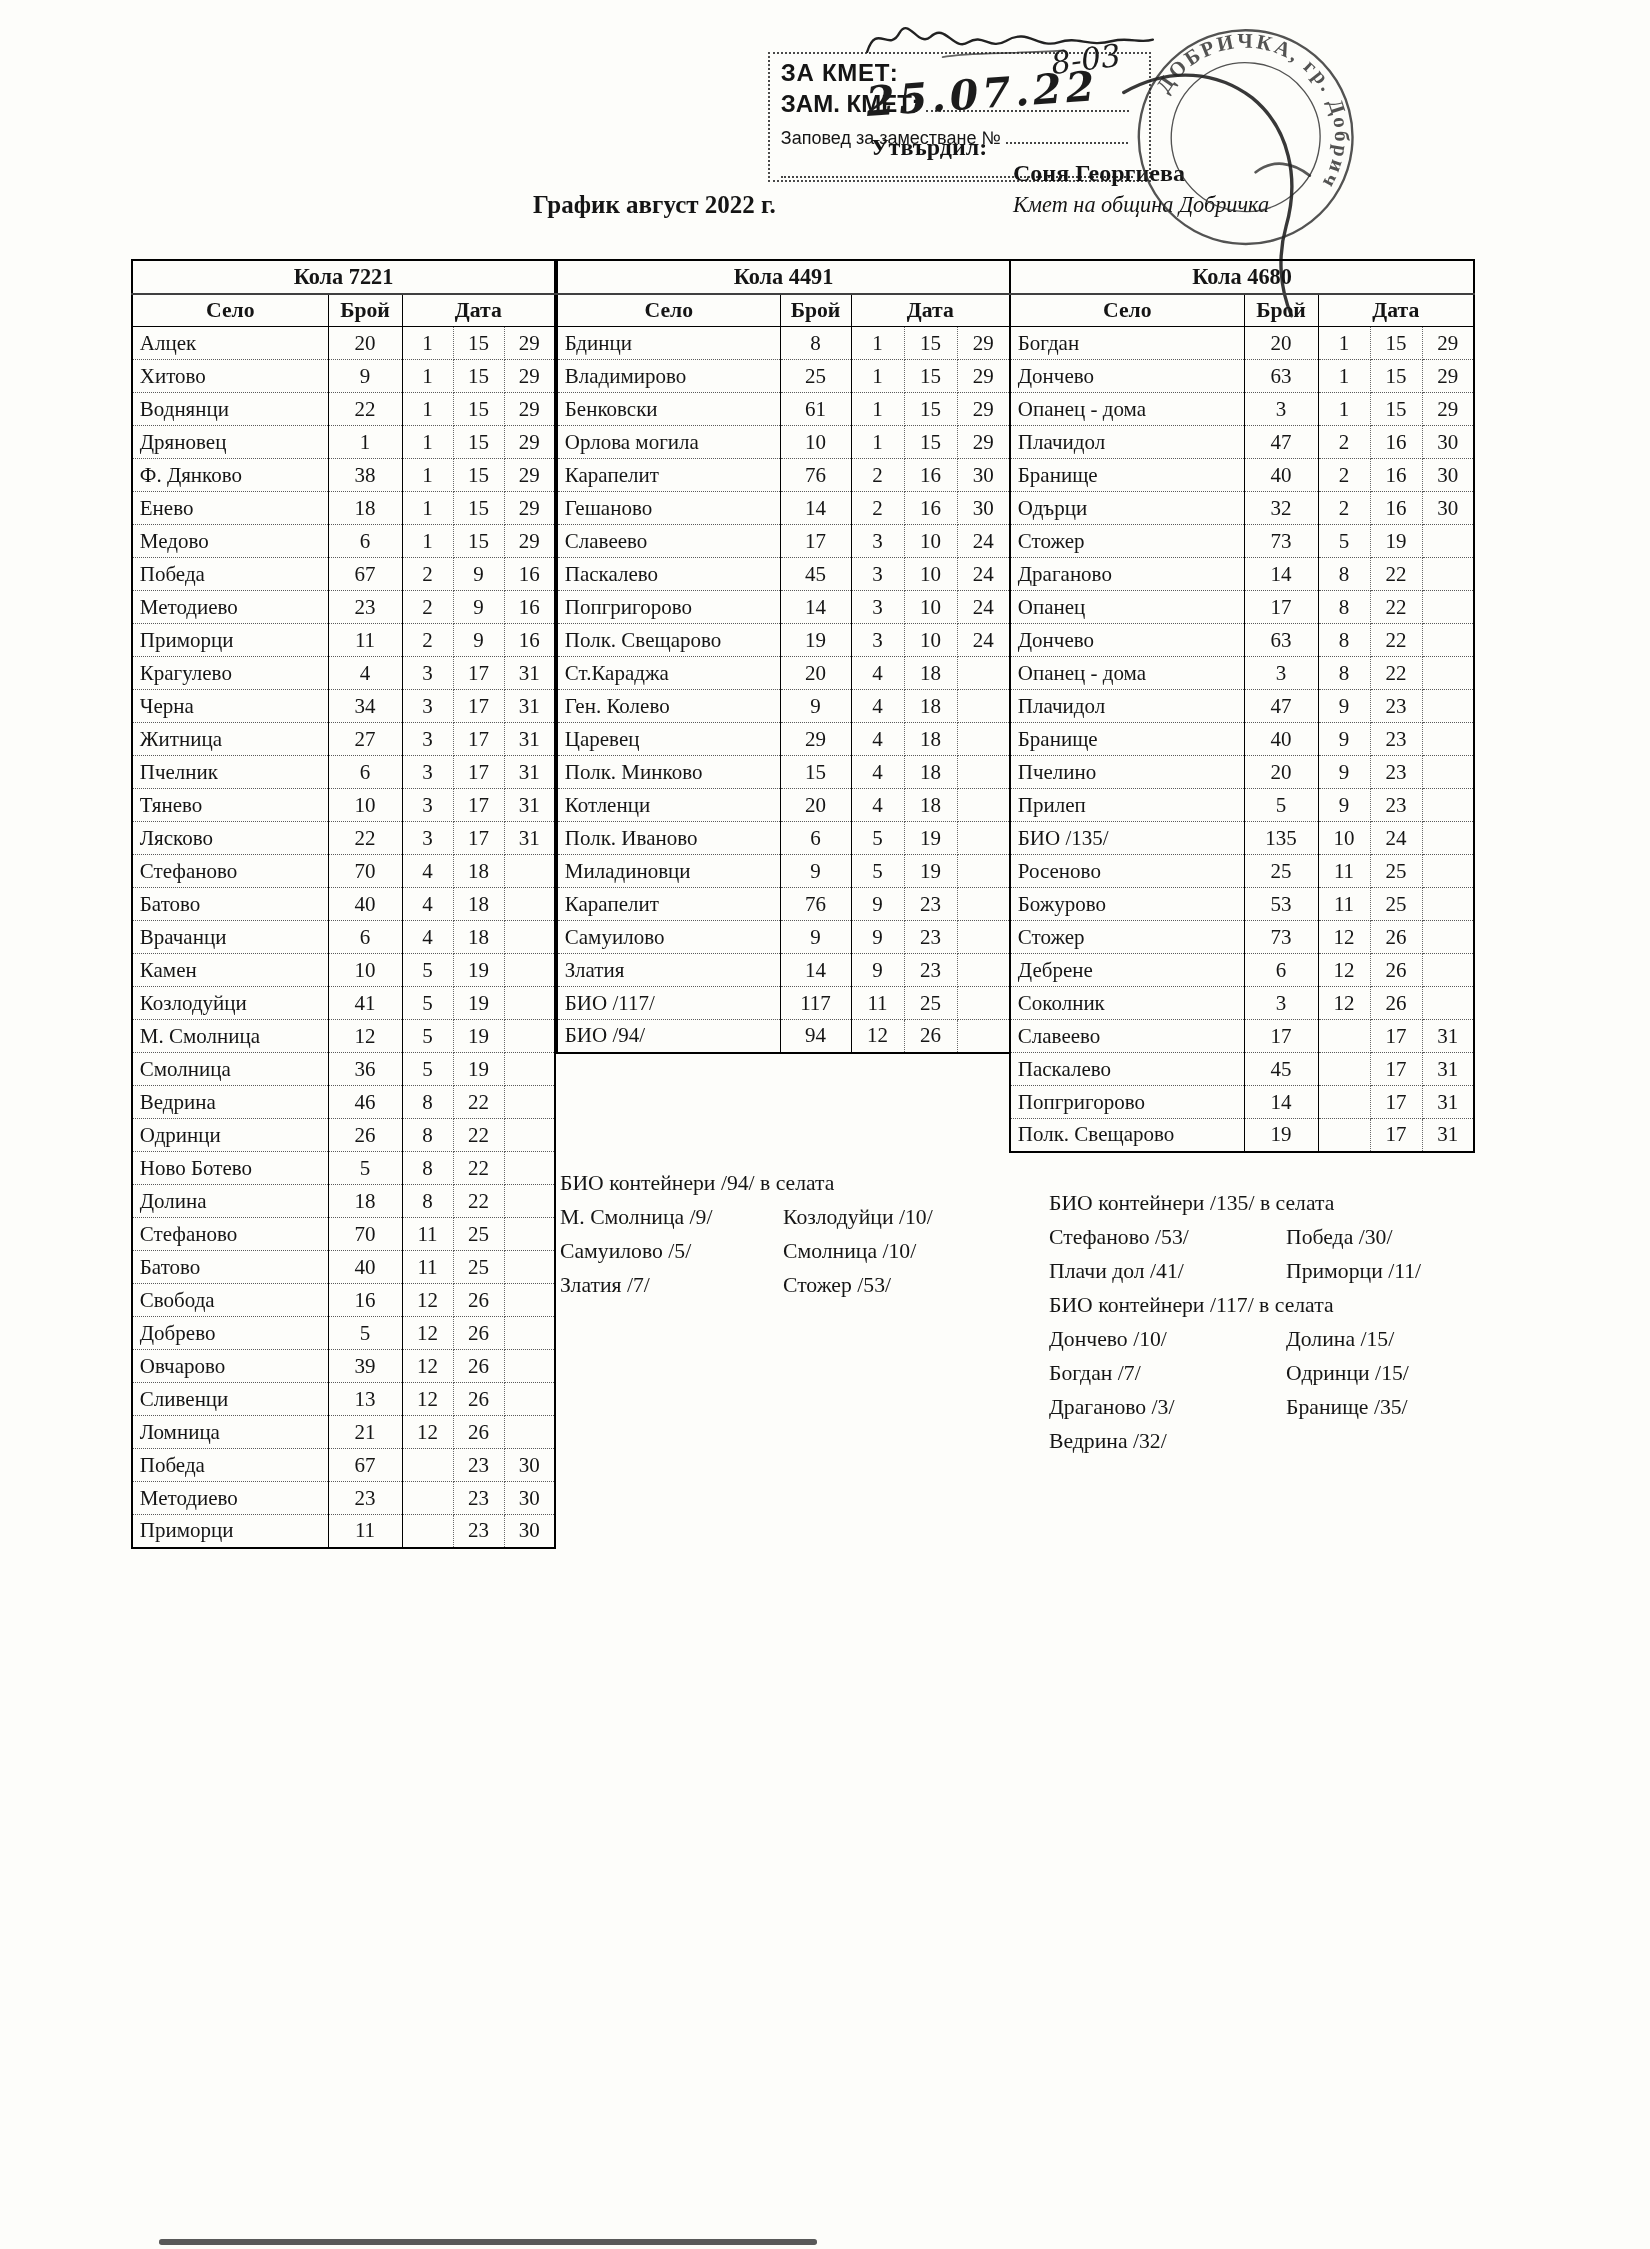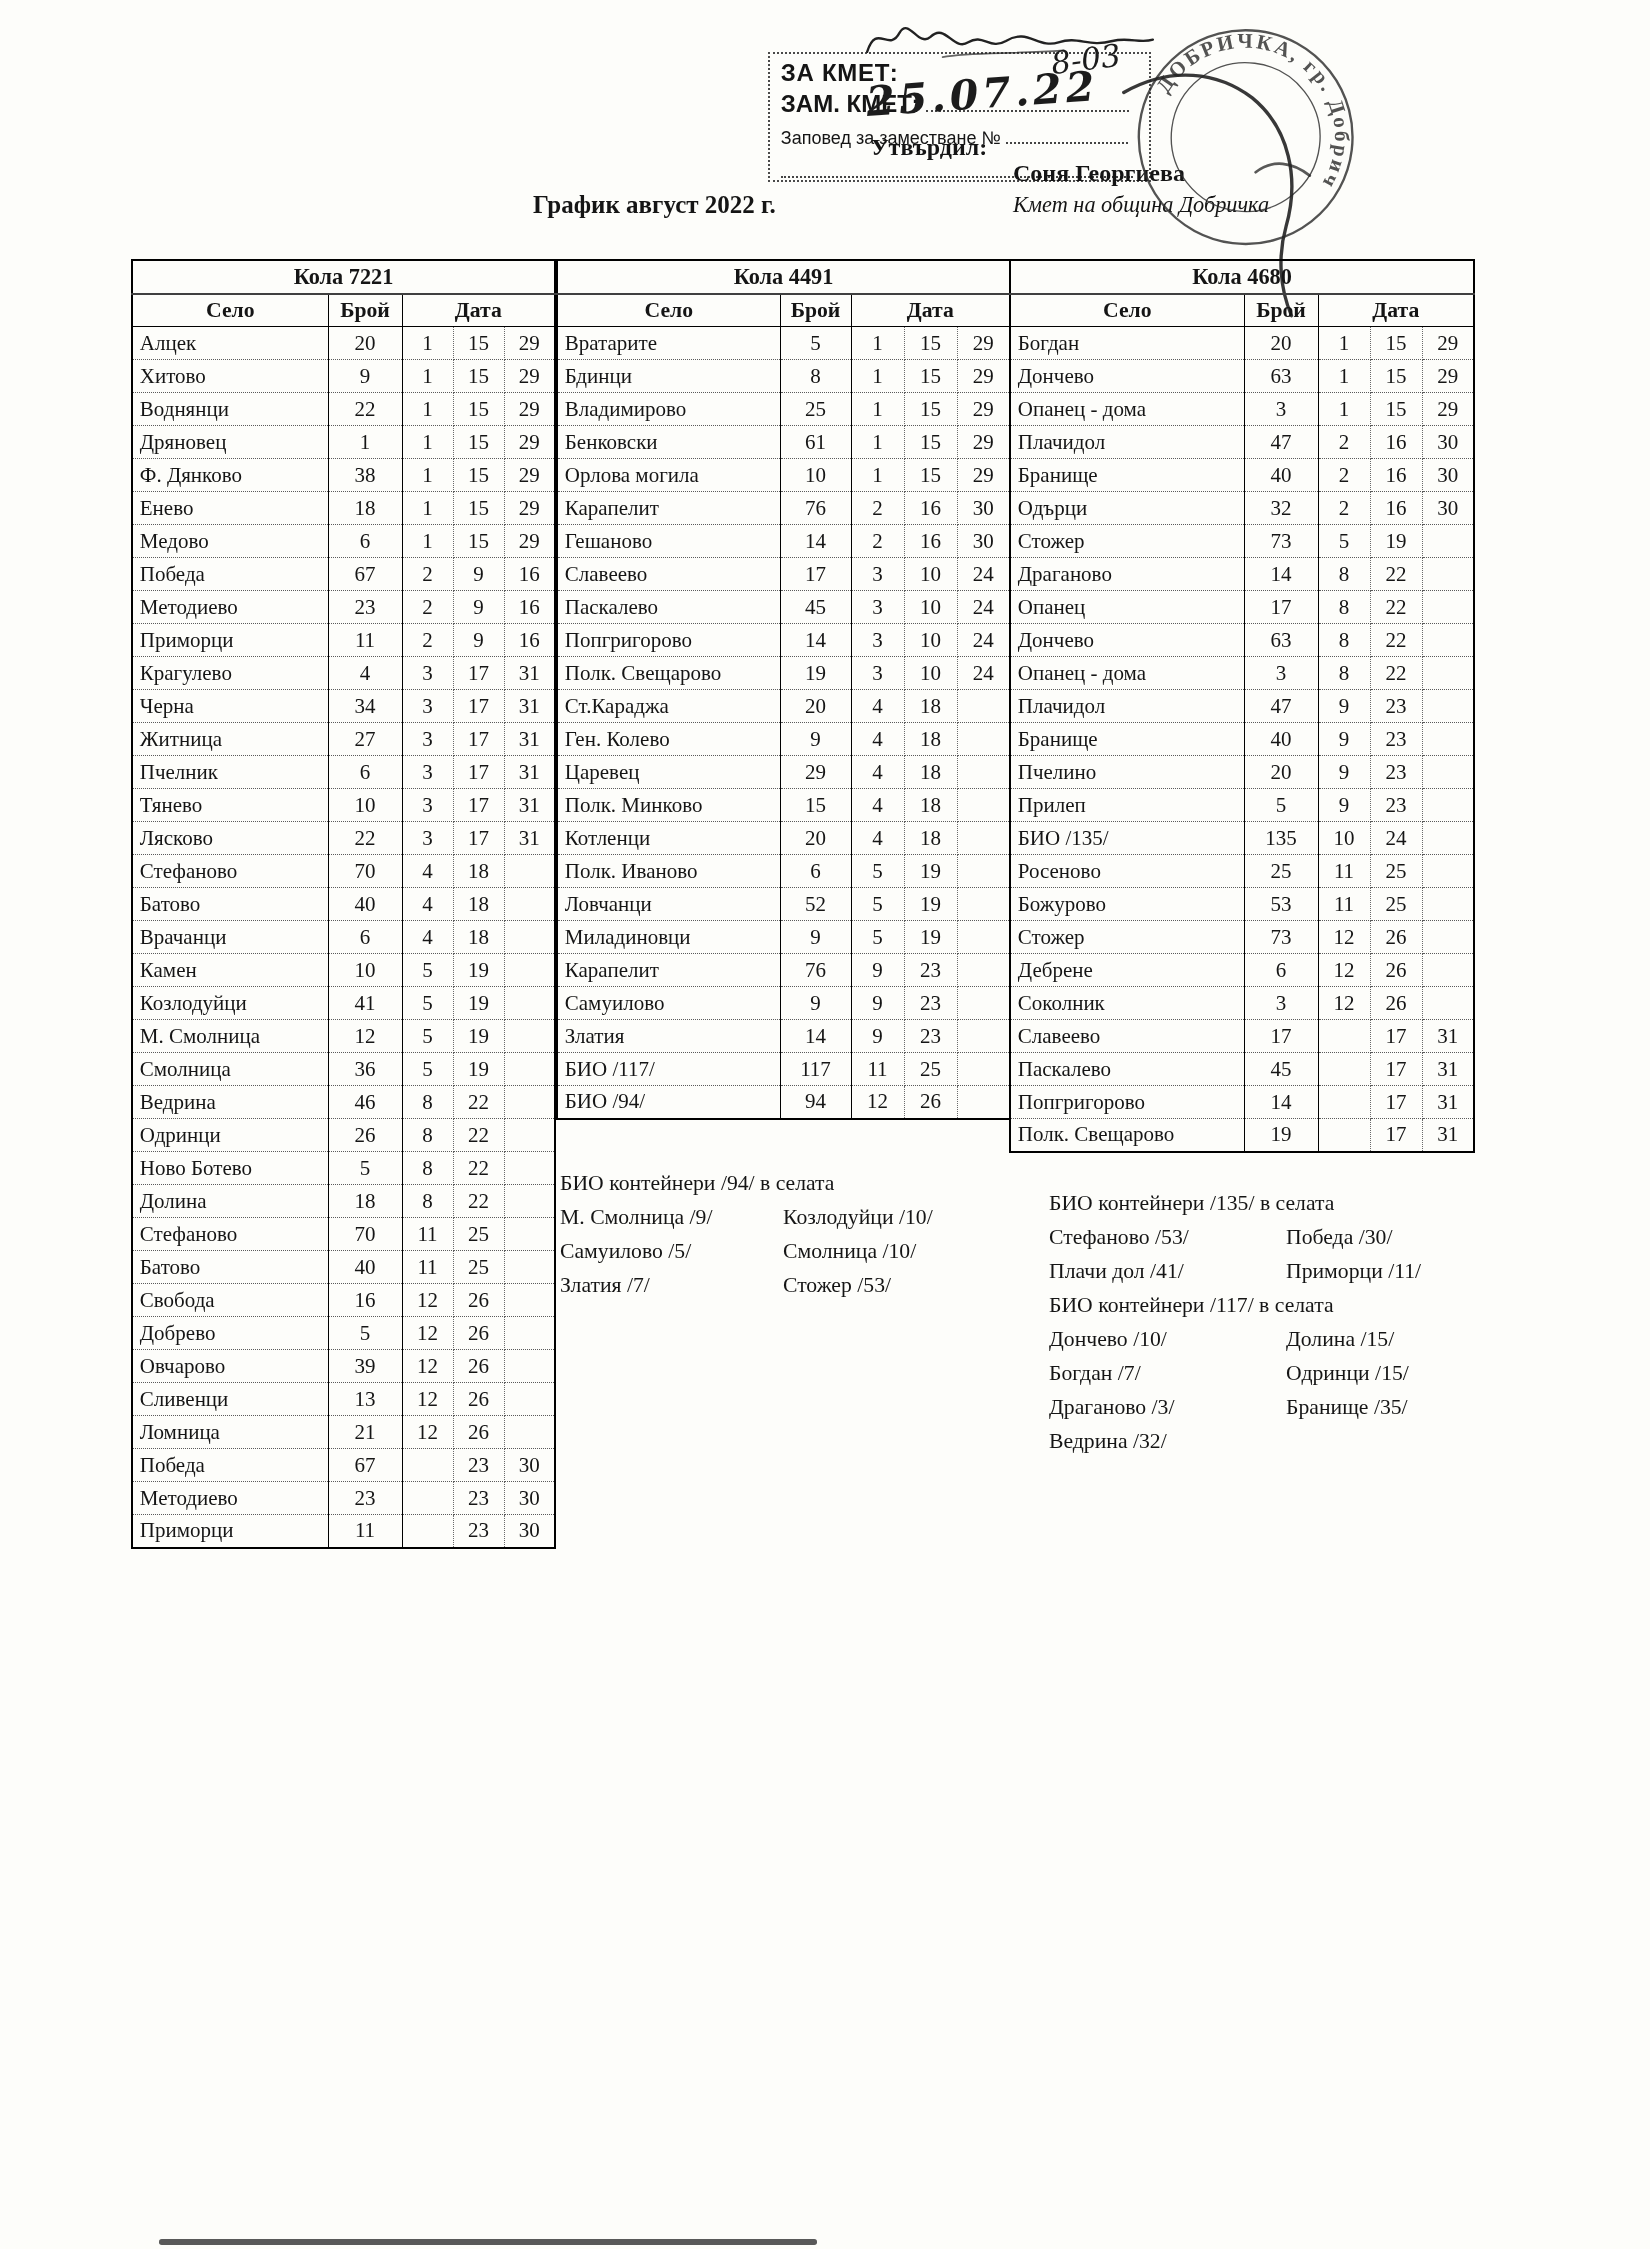--- a/index.html
+++ b/index.html
@@ -415,27 +415,20 @@
           <th colspan="5">Кола 4491</th>
         </tr>
       <tr class="col-row">
         <th>Село</th>
         <th>Брой</th>
         <th colspan="3">Дата</th>
       </tr>
     </thead>
     <tbody>
         <tr>
-          <td class="c-village">Вратарите</td>
-          <td class="c-count">5</td>
-          <td class="c-date d0">1</td>
-          <td class="c-date d1">15</td>
-          <td class="c-date d2">29</td>
-        </tr>
-        <tr>
           <td class="c-village">Бдинци</td>
           <td class="c-count">8</td>
           <td class="c-date d0">1</td>
           <td class="c-date d1">15</td>
           <td class="c-date d2">29</td>
         </tr>
         <tr>
           <td class="c-village">Владимирово</td>
           <td class="c-count">25</td>
           <td class="c-date d0">1</td>
@@ -529,27 +522,20 @@
         <tr>
           <td class="c-village">Котленци</td>
           <td class="c-count">20</td>
           <td class="c-date d0">4</td>
           <td class="c-date d1">18</td>
           <td class="c-date d2"></td>
         </tr>
         <tr>
           <td class="c-village">Полк. Иваново</td>
           <td class="c-count">6</td>
-          <td class="c-date d0">5</td>
-          <td class="c-date d1">19</td>
-          <td class="c-date d2"></td>
-        </tr>
-        <tr>
-          <td class="c-village">Ловчанци</td>
-          <td class="c-count">52</td>
           <td class="c-date d0">5</td>
           <td class="c-date d1">19</td>
           <td class="c-date d2"></td>
         </tr>
         <tr>
           <td class="c-village">Миладиновци</td>
           <td class="c-count">9</td>
           <td class="c-date d0">5</td>
           <td class="c-date d1">19</td>
           <td class="c-date d2"></td>

